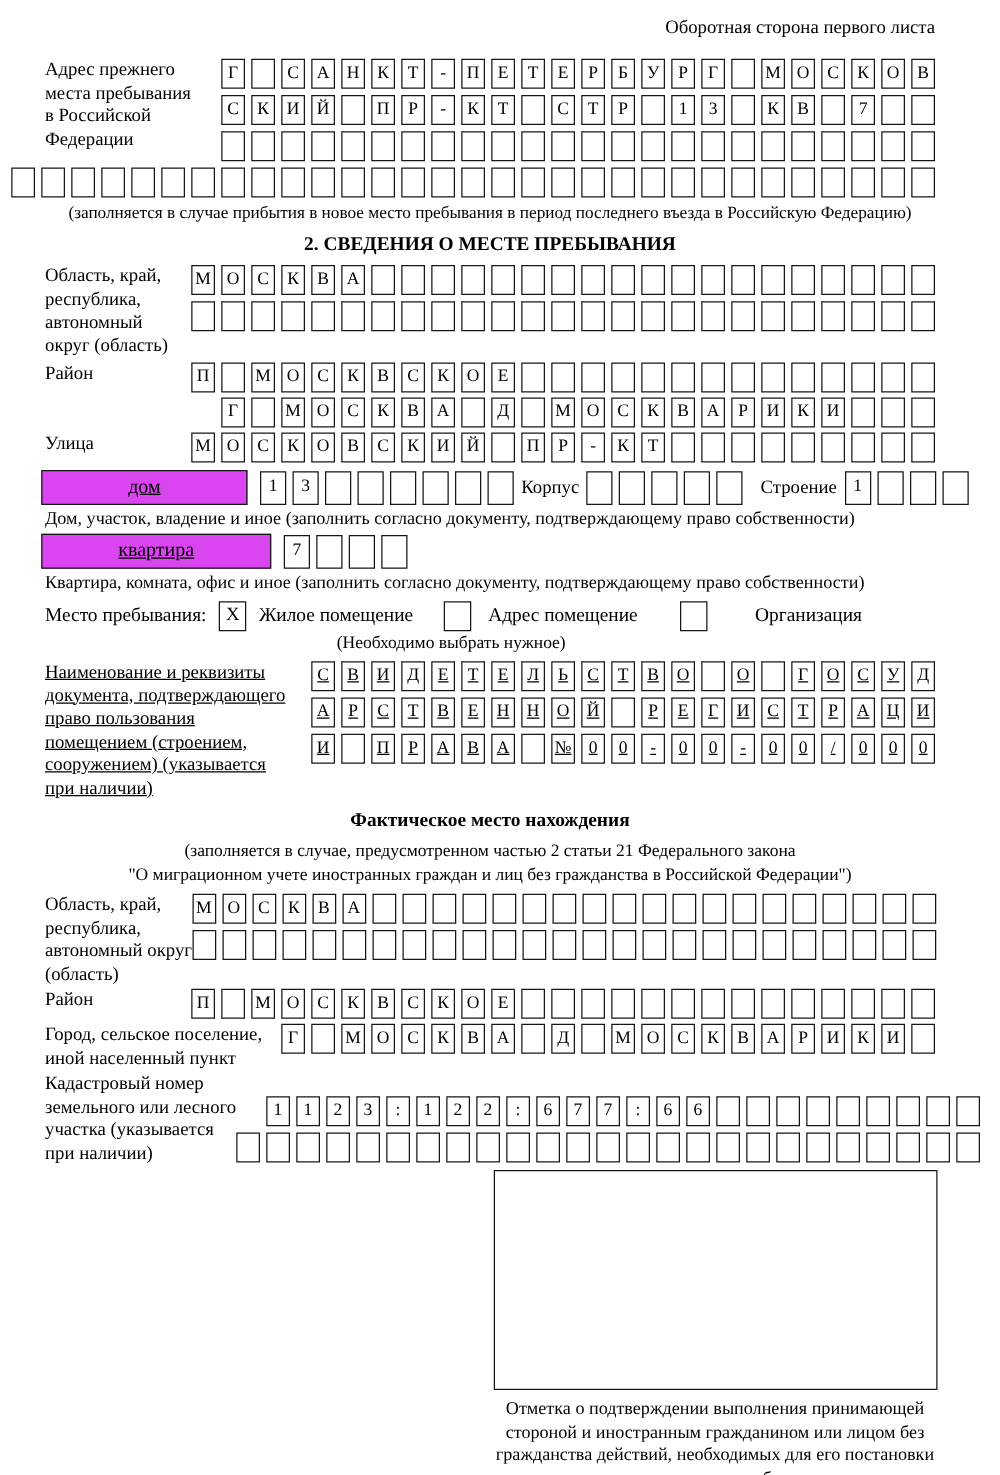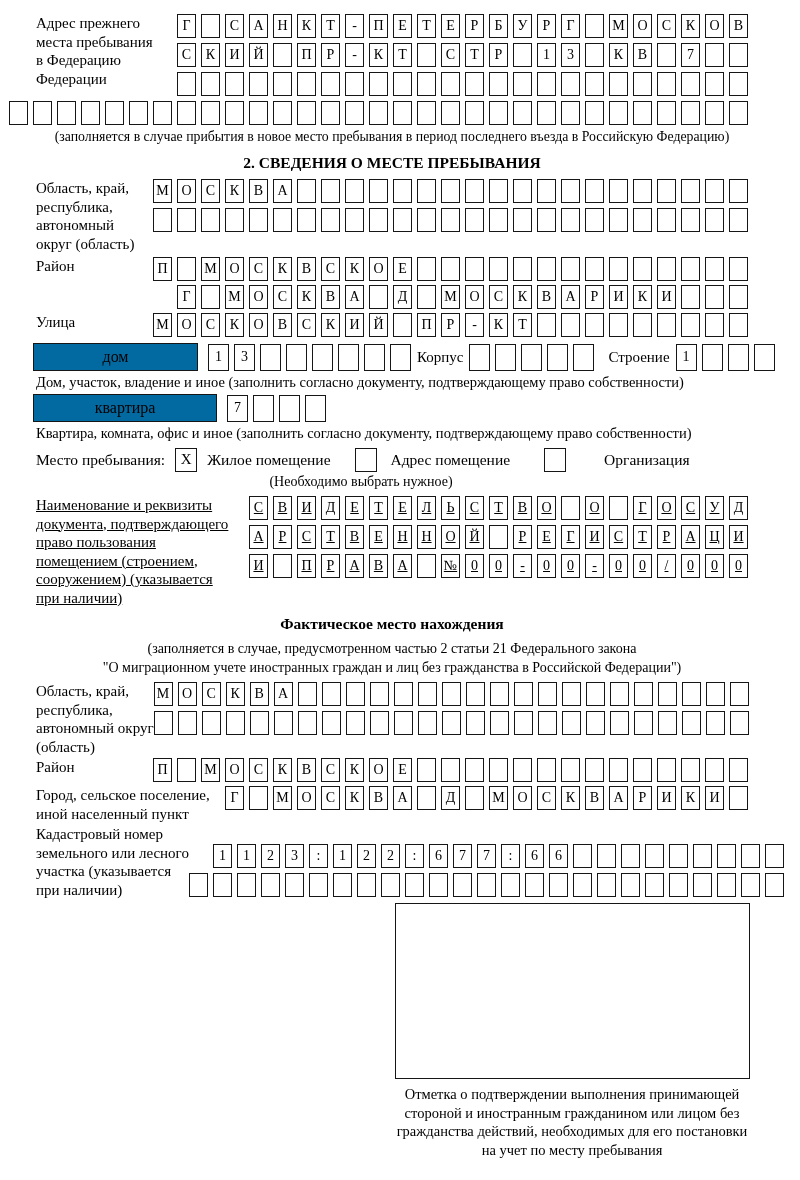--- a/index.html
+++ b/index.html
@@ -20,21 +20,21 @@
     font-size:14px;line-height:21px;text-align:center;flex:none;background:#fff;
   }
   .big .cell{width:21px;height:27px;line-height:24px;}
   .fullrow{display:flex;justify-content:flex-end;margin-left:-27px;margin-top:5px;}
   .note-center{font-size:13.8px;text-align:center;margin-top:4px;}
   .note-left{font-size:14.5px;margin-top:3px;margin-bottom:2px;}
   .h2{font-weight:bold;text-align:center;font-size:15.5px;margin:9px 0 7px 0;}
   .h3{font-weight:bold;text-align:center;font-size:15.5px;margin:8px 0 6px 0;}
   .bigbox{
     box-sizing:border-box;border:1.6px solid #161616;height:28px;
-    display:flex;align-items:center;justify-content:center;font-size:16px;flex:none;background:#0369a1;
+    display:flex;align-items:center;justify-content:center;font-size:16px;flex:none;background:#d946ef;text-decoration:underline;
   }
   .houserow{display:flex;align-items:center;margin:6px 0 0 -3px;font-size:15px;}
   .aptrow{display:flex;align-items:center;margin:3px 0 0 -3px;}
   .inlbl{flex:none;font-size:15px;}
   .gap6{width:6px;flex:none;} .gap10{width:10px;flex:none;} .gap14{width:14px;flex:none;}
   .stayrow{display:flex;align-items:center;font-size:15.5px;margin-top:6px;}
   .chk{
     width:22px;height:24px;box-sizing:border-box;border:1.6px solid #161616;
     text-align:center;font-size:15px;line-height:21px;flex:none;background:#fff;
   }
@@ -48,25 +48,26 @@
   .stampcap{
     width:460px;margin-left:306px;margin-top:6px;text-align:center;
     font-size:14.5px;line-height:18.5px;white-space:pre-line;
   }
 </style>
 </head>
 <body>
 
 <div class="page">
 
+  <div class="hdr">Оборотная сторона первого листа</div>
 
   <div class="frow">
     <div class="flabel">Адрес прежнего
 места пребывания
-в Федерацию
+в Российской
 Федерации</div>
     <div class="cellgrid">
       <div class="cells">
           <span class="cell">Г</span>
           <span class="cell"></span>
           <span class="cell">С</span>
           <span class="cell">А</span>
           <span class="cell">Н</span>
           <span class="cell">К</span>
           <span class="cell">Т</span>

